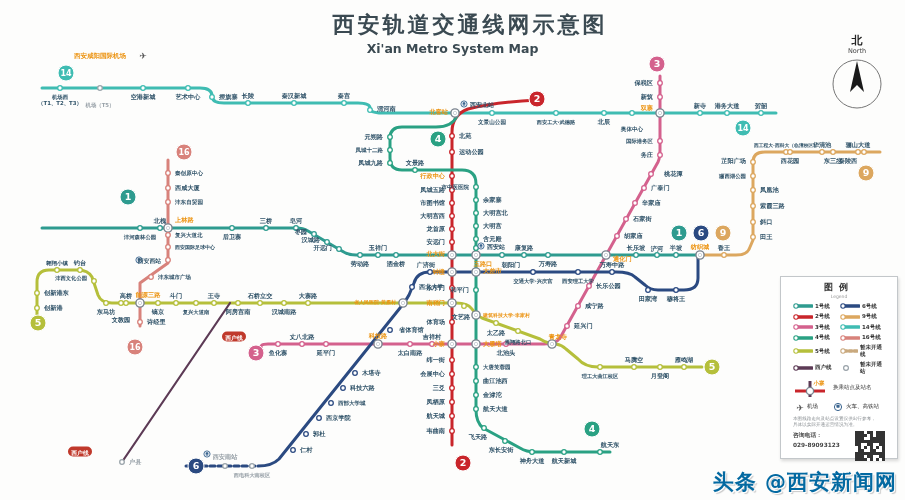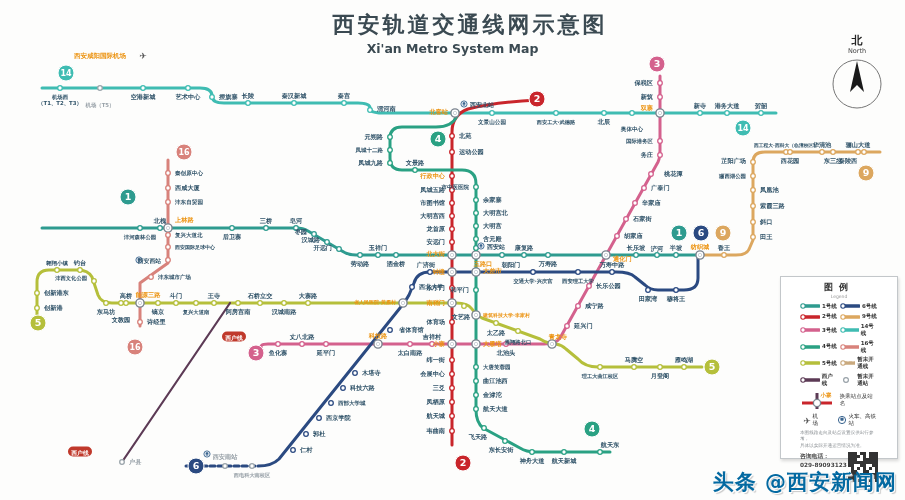--- a/index.html
+++ b/index.html
@@ -6,21 +6,21 @@
   .stage{position:relative;width:905px;height:500px;background:#fdfdfc;overflow:hidden;
          font-family:"DejaVu Sans",sans-serif;}
   #map{position:absolute;left:0;top:0;}
   .title-wrap{position:absolute;top:10px;left:0;width:100%;text-align:center;pointer-events:none;}
   .title-zh{font-size:22px;font-weight:bold;letter-spacing:3px;color:#3b4a52;padding-left:35px;}
   .title-en{font-size:12.5px;font-weight:bold;color:#3b4a52;margin-top:1px;}
   .watermark{position:absolute;right:8px;bottom:4px;font-size:21px;font-weight:800;color:#0369a1;
              text-shadow:1px 1px 0 #fff,2px 2px 1px #c9c9c9;letter-spacing:1px;}
   .legend{position:absolute;left:780px;top:276px;width:118px;height:183px;background:#fff;
           border:1px solid #c3c7ca;border-radius:0;box-shadow:1px 2px 3px rgba(0,0,0,.15);
-          padding:4px 19px;box-sizing:border-box;}
+          padding:4px 12px;box-sizing:border-box;}
   .lg-title{text-align:center;font-size:9px;font-weight:bold;letter-spacing:6px;color:#333;}
   .lg-sub{text-align:center;font-size:4.5px;color:#999;margin-bottom:3px;}
   .lg-grid{display:grid;grid-template-columns:1fr 1fr;row-gap:2.5px;column-gap:2px;}
   .lg-item{display:flex;align-items:center;gap:2px;font-size:5.5px;color:#333;font-weight:600;}
   .lg-row2{display:flex;align-items:center;margin-top:3px;font-size:5.5px;color:#333;}
   .lg-note{font-size:4.6px;color:#8a8f93;line-height:1.5;margin-top:3px;}
   .lg-bottom{display:flex;justify-content:space-between;margin-top:2px;}
   .lg-phone{font-size:5.8px;color:#444;font-weight:bold;line-height:1.6;}
   .qr{width:30px;height:30px;display:grid;grid-template-columns:repeat(10,1fr);grid-template-rows:repeat(10,1fr);}
   .qr div{background:#fff;}.qr div.f{background:#333;}

